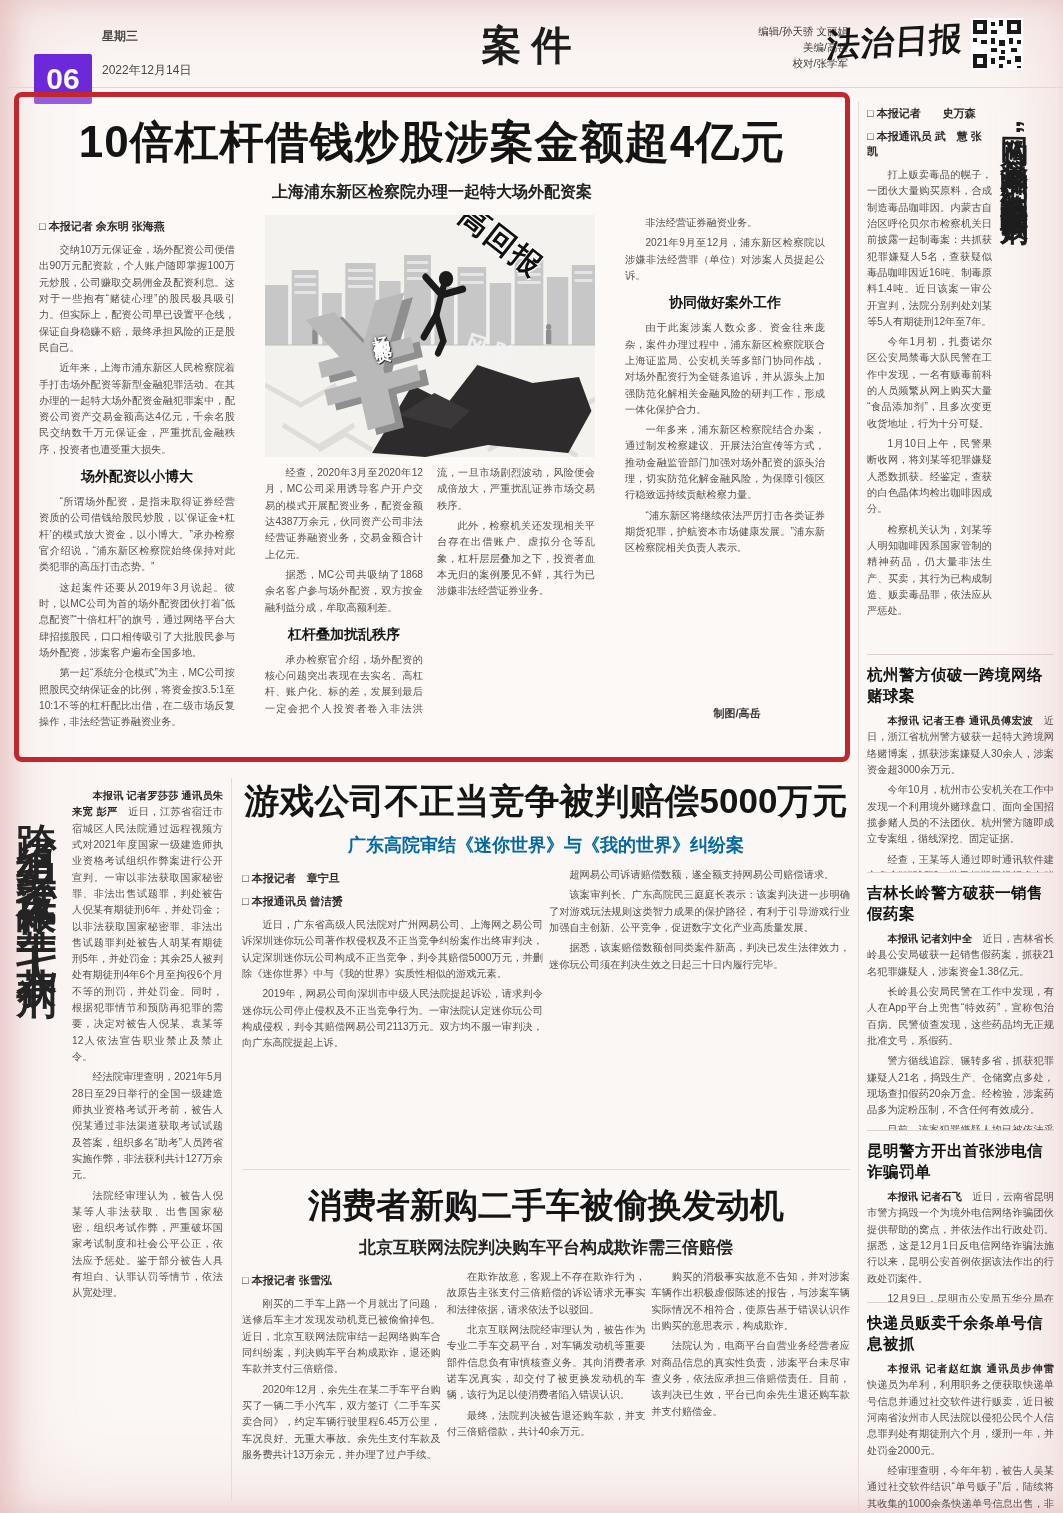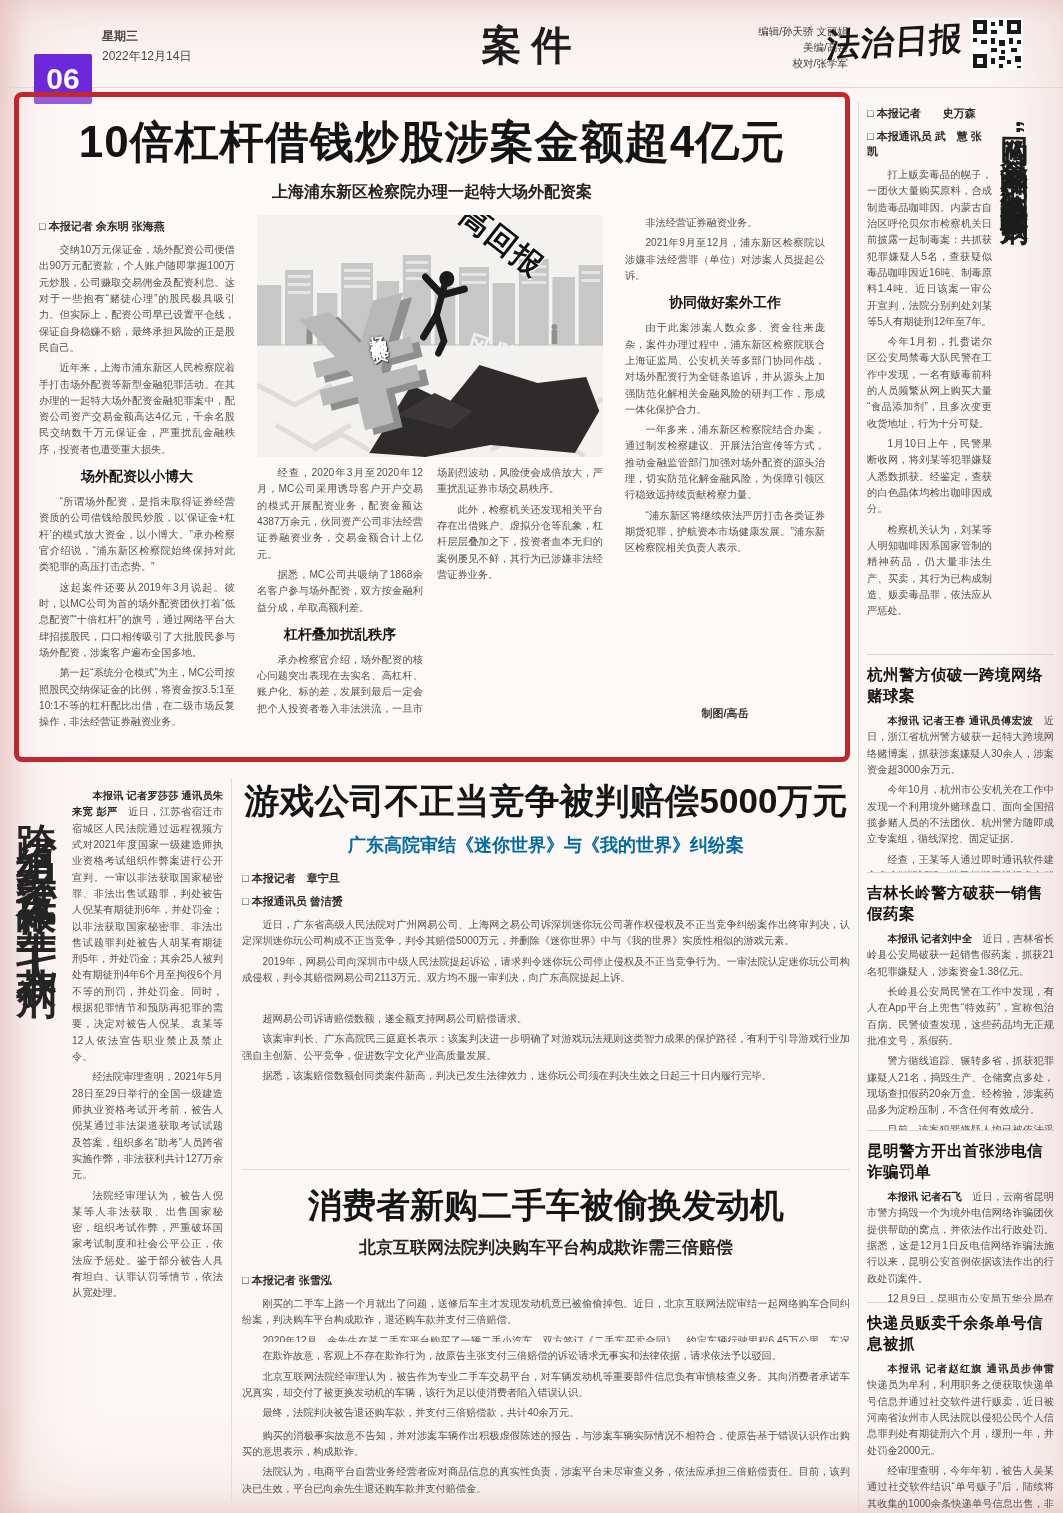--- a/index.html
+++ b/index.html
@@ -9,62 +9,62 @@
     position:relative; width:1063px; height:1513px; margin:0 auto;
     background:#fbf7f5; overflow:hidden;
     box-shadow: inset 0 0 90px rgba(205,130,130,.28), inset 12px 0 25px rgba(205,120,120,.25);
   }
   
   #header { position:absolute; left:0; top:0; width:100%; height:88px; border-bottom:1px solid #e2d6d3; }
   .pagenum { position:absolute; left:34px; top:22px; width:58px; height:50px; background:#6d28d9; color:#fff;
              font-size:30px; font-weight:bold; display:flex; align-items:center; justify-content:center; border-radius:2px;margin-top:32px; }
   .dateblock { position:absolute; left:102px; top:28px; color:#4a4444; }
   .dateblock .wd { font-size:12px; font-weight:bold; }
-  .dateblock .dt { font-size:12px; margin-top:3px; }
+  .dateblock .dt { font-size:12px; margin-top:17px; }
   .section-title { position:absolute; left:50%; top:18px; transform:translateX(-50%);
              font-size:40px; font-weight:bold; color:#1c1c1c; letter-spacing:10px; }
   .credits { position:absolute; right:215px; top:24px; text-align:right; font-size:10.5px; color:#3f3a3a; line-height:1.5; }
   .masthead { position:absolute; right:100px; top:20px; font-family:"DejaVu Serif","Liberation Serif",serif;
              font-size:33px; font-weight:900; color:#161616; transform:rotate(-3deg) skewX(-6deg); letter-spacing:1px; white-space:nowrap; }
   .qr { position:absolute; right:40px; top:18px; width:52px; height:52px; }
   
   #main-box { position:absolute; left:14px; top:92px; width:836px; height:670px;
              border:5px solid #c1272d; border-radius:8px; padding:10px 20px 8px; overflow:hidden; background:rgba(255,255,255,.25); }
   #main-box h1 { text-align:center; font-size:44px; font-weight:bold; color:#141414; letter-spacing:1px; margin-top:6px; }
   #main-box h2 { text-align:center; font-size:16px; font-weight:bold; color:#222; margin-top:10px; }
-  .main-cols { display:flex; gap:22px; margin-top:12px; height:512px; overflow:hidden; }
+  .main-cols { display:flex; gap:30px; margin-top:12px; height:512px; overflow:hidden; }
   .mcol { overflow:hidden; }
   .mcol.c1 { width:196px; }
   .mcol.mid { flex:1; display:flex; flex-direction:column; }
   .mcol.c4 { width:200px; position:relative; }
   .byline { font-size:11px; font-weight:bold; color:#2e2a2a; margin:4px 0 8px; }
   .mcol p, .acol p, .sb-body p, .r-body p { font-size:10.2px; color:#55504f; line-height:1.6; text-align:justify; text-indent:2em; margin-bottom:4px; }
   .subhead { text-align:center; font-size:14px; font-weight:bold; color:#171717; margin:10px 0 8px; text-indent:0 !important; }
   .mid-text { columns:2; column-gap:14px; column-fill:auto; height:258px; margin-top:8px; overflow:hidden; }
-  .credit { position:absolute; bottom:6px; left:0; width:100%; text-align:center; font-size:11px; font-weight:bold; color:#3a3636; }
+  .credit { position:absolute; bottom:6px; left:12px; width:100%; text-align:center; font-size:11px; font-weight:bold; color:#3a3636; }
   
   .illustration { position:relative; width:100%; height:242px; background:#f4f2ef; overflow:hidden; }
   .illustration svg { display:block; width:100%; height:100%; }
   .lbl { position:absolute; font-weight:bold; color:#111; }
   .lbl-highreturn { top:6px; left:57%; font-size:30px; transform:rotate(38deg); letter-spacing:2px;
                     text-shadow:1px 1px 0 #fff,-1px -1px 0 #fff; }
   .lbl-otc { top:108px; left:31%; font-size:17px; color:#fff; writing-mode:vertical-rl;
              transform:rotate(-10deg); letter-spacing:3px; text-shadow:0 0 3px #333,1px 1px 0 #333; }
   .lbl-risk { top:120px; left:60%; font-size:26px; color:#f3f3f3; transform:rotate(18deg); letter-spacing:4px; opacity:.9; }
   
   #sidebar { position:absolute; left:14px; top:778px; width:218px; height:724px; display:flex; gap:12px; border-right:1px solid #e6dbd8; padding-right:8px; }
   .v-head { writing-mode:vertical-rl; font-size:40px; font-weight:bold; color:#242424; letter-spacing:12px; line-height:1.15; padding-top:14px; }
   .sb-body { flex:1; overflow:hidden; padding-top:10px; }
   .lead b { font-weight:bold; color:#2b2727; }
   .lead { text-indent:2em; }
   
   #game { position:absolute; left:242px; top:778px; width:608px; height:392px; border-bottom:1px solid #e6dbd8; }
   #game h1 { text-align:center; font-size:35px; font-weight:bold; color:#151515; }
   #game h2 { text-align:center; font-size:18px; font-weight:bold; color:#0369a1; margin-top:8px; }
-  .cols3 { display:flex; gap:6px; margin-top:10px; height:282px; overflow:hidden;flex-direction:column; }
+  .cols3 { display:flex; gap:6px; margin-top:10px; height:282px; overflow:hidden; }
   .acol { flex:1; overflow:hidden; }
   #car { position:absolute; left:242px; top:1183px; width:608px; height:322px; }
   #car h1 { text-align:center; font-size:34px; font-weight:bold; color:#151515; }
   #car h2 { text-align:center; font-size:17px; font-weight:bold; color:#252525; margin-top:7px; }
   #car .cols3 { height:232px; }
   
   #rail { position:absolute; left:858px; top:102px; width:196px; height:1414px; border-left:1px solid #e6dbd8; padding-left:8px; }
   .r-art { overflow:hidden; }
   .r-art + .r-art { border-top:1px solid #ddd0cd; padding-top:6px; }
   .r1 { height:552px; display:flex; gap:6px; }

